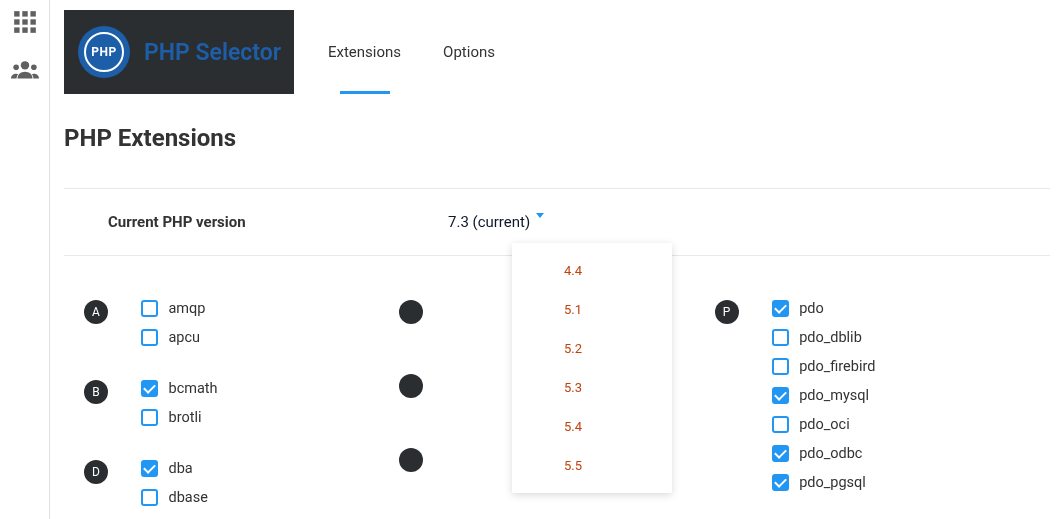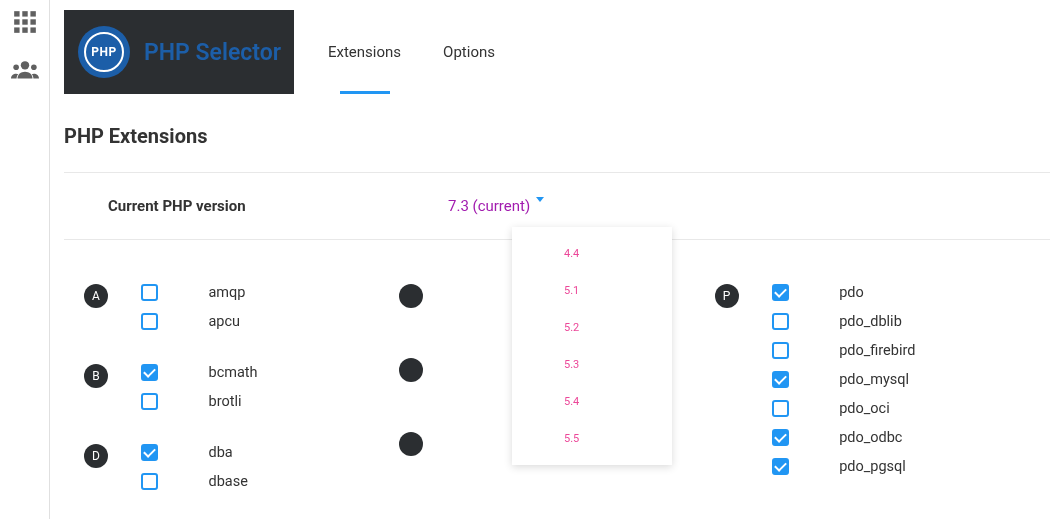--- a/index.html
+++ b/index.html
@@ -13,39 +13,39 @@
     .header { background: #2b2e31; color: #fff; display: flex; align-items: center; height: 84px; margin: 10px 0 0 14px; width: 230px; }
     .logo { width: 52px; height: 52px; border-radius: 50%; background: #1c5ea8; display: flex; align-items: center; justify-content: center; margin: 0 14px; position: relative; }
     .logo-inner { width: 40px; height: 40px; border-radius: 50%; border: 2px solid #fff; display: flex; align-items: center; justify-content: center; color: #ffffff; font-weight: bold; font-size: 12px; letter-spacing: 0.5px; }
     .app-title { font-weight: 600; font-size: 23px; color: #1c5ea8; }
     
     .tabs-wrap { position: absolute; top: 10px; left: 234px; right: 0; height: 84px; display: flex; align-items: center; padding-left: 40px; }
     .tab { color: #333; font-size: 15px; padding: 0 4px; margin-right: 34px; cursor: pointer; position: relative; height: 84px; display: flex; align-items: center; }
     .tab.active::after { content: ''; position: absolute; bottom: 0; left: 50%; transform: translateX(-50%); width: 50px; height: 3px; background: #2196f3; }
     
     .content { padding: 30px 14px 0 14px; }
-    .page-title { font-size: 20px; font-weight: 700; color: #333; margin-bottom: 24px; }
+    .page-title { font-size: 24px; font-weight: 700; color: #333; margin-bottom: 36px; }
     
     .divider { height: 1px; background: #e8e8e8; margin-bottom: 24px; }
     
     .version-row { display: flex; align-items: center; padding: 0 44px 24px 44px; position: relative; }
     .version-label { font-weight: 700; font-size: 15px; color: #333; width: 340px; }
-    .version-value { color: #a21caf; font-size: 15px; cursor: pointer; display: flex; align-items: flex-start; gap: 4px; }
+    .version-value { color: #0f172a; font-size: 15px; cursor: pointer; display: flex; align-items: flex-start; gap: 4px; }
     .caret-down { width: 0; height: 0; border-left: 4px solid transparent; border-right: 4px solid transparent; border-top: 5px solid #2196f3; margin-left: 2px; }
     
     .dropdown { position: absolute; top: 30px; left: 448px; width: 160px; background: #fff; box-shadow: 0 2px 8px rgba(0,0,0,0.15); padding: 8px 0; z-index: 10; }
-    .dropdown-item { padding: 12px 52px; font-size: 11px; color: #ec4899; cursor: pointer; }
+    .dropdown-item { padding: 12px 52px; font-size: 13px; color: #c2410c; cursor: pointer; }
     
     .columns { display: flex; gap: 0; padding: 20px 20px 0 20px; }
     .col { flex: 1; }
     
     .group { margin-bottom: 22px; }
     .letter-badge { width: 24px; height: 24px; border-radius: 50%; background: #2b2e31; color: #fff; font-size: 12px; display: inline-flex; align-items: center; justify-content: center; vertical-align: top; margin-right: 30px; }
     .ext-list { display: inline-block; vertical-align: top; }
-    .ext-item { display: flex; align-items: flex-end; margin-bottom: 12px; gap: 40px; }
+    .ext-item { display: flex; align-items: flex-end; margin-bottom: 12px; }
     
     .checkbox { width: 17px; height: 17px; border: 2px solid #2196f3; border-radius: 3px; margin-right: 10px; display: flex; align-items: center; justify-content: center; cursor: pointer; flex-shrink: 0; }
     .checkbox.checked { background: #2196f3; }
     .checkbox.checked::after { content: ''; width: 5px; height: 9px; border: solid #fff; border-width: 0 2px 2px 0; transform: rotate(45deg); margin-top: -2px; }
     .ext-label { font-size: 14.5px; color: #333; }
     
     .col-middle .group { position: relative; }
     .overflow-text { position: absolute; left: 140px; top: 30px; font-size: 14.5px; color: #333; }
   </style>
 </head>

